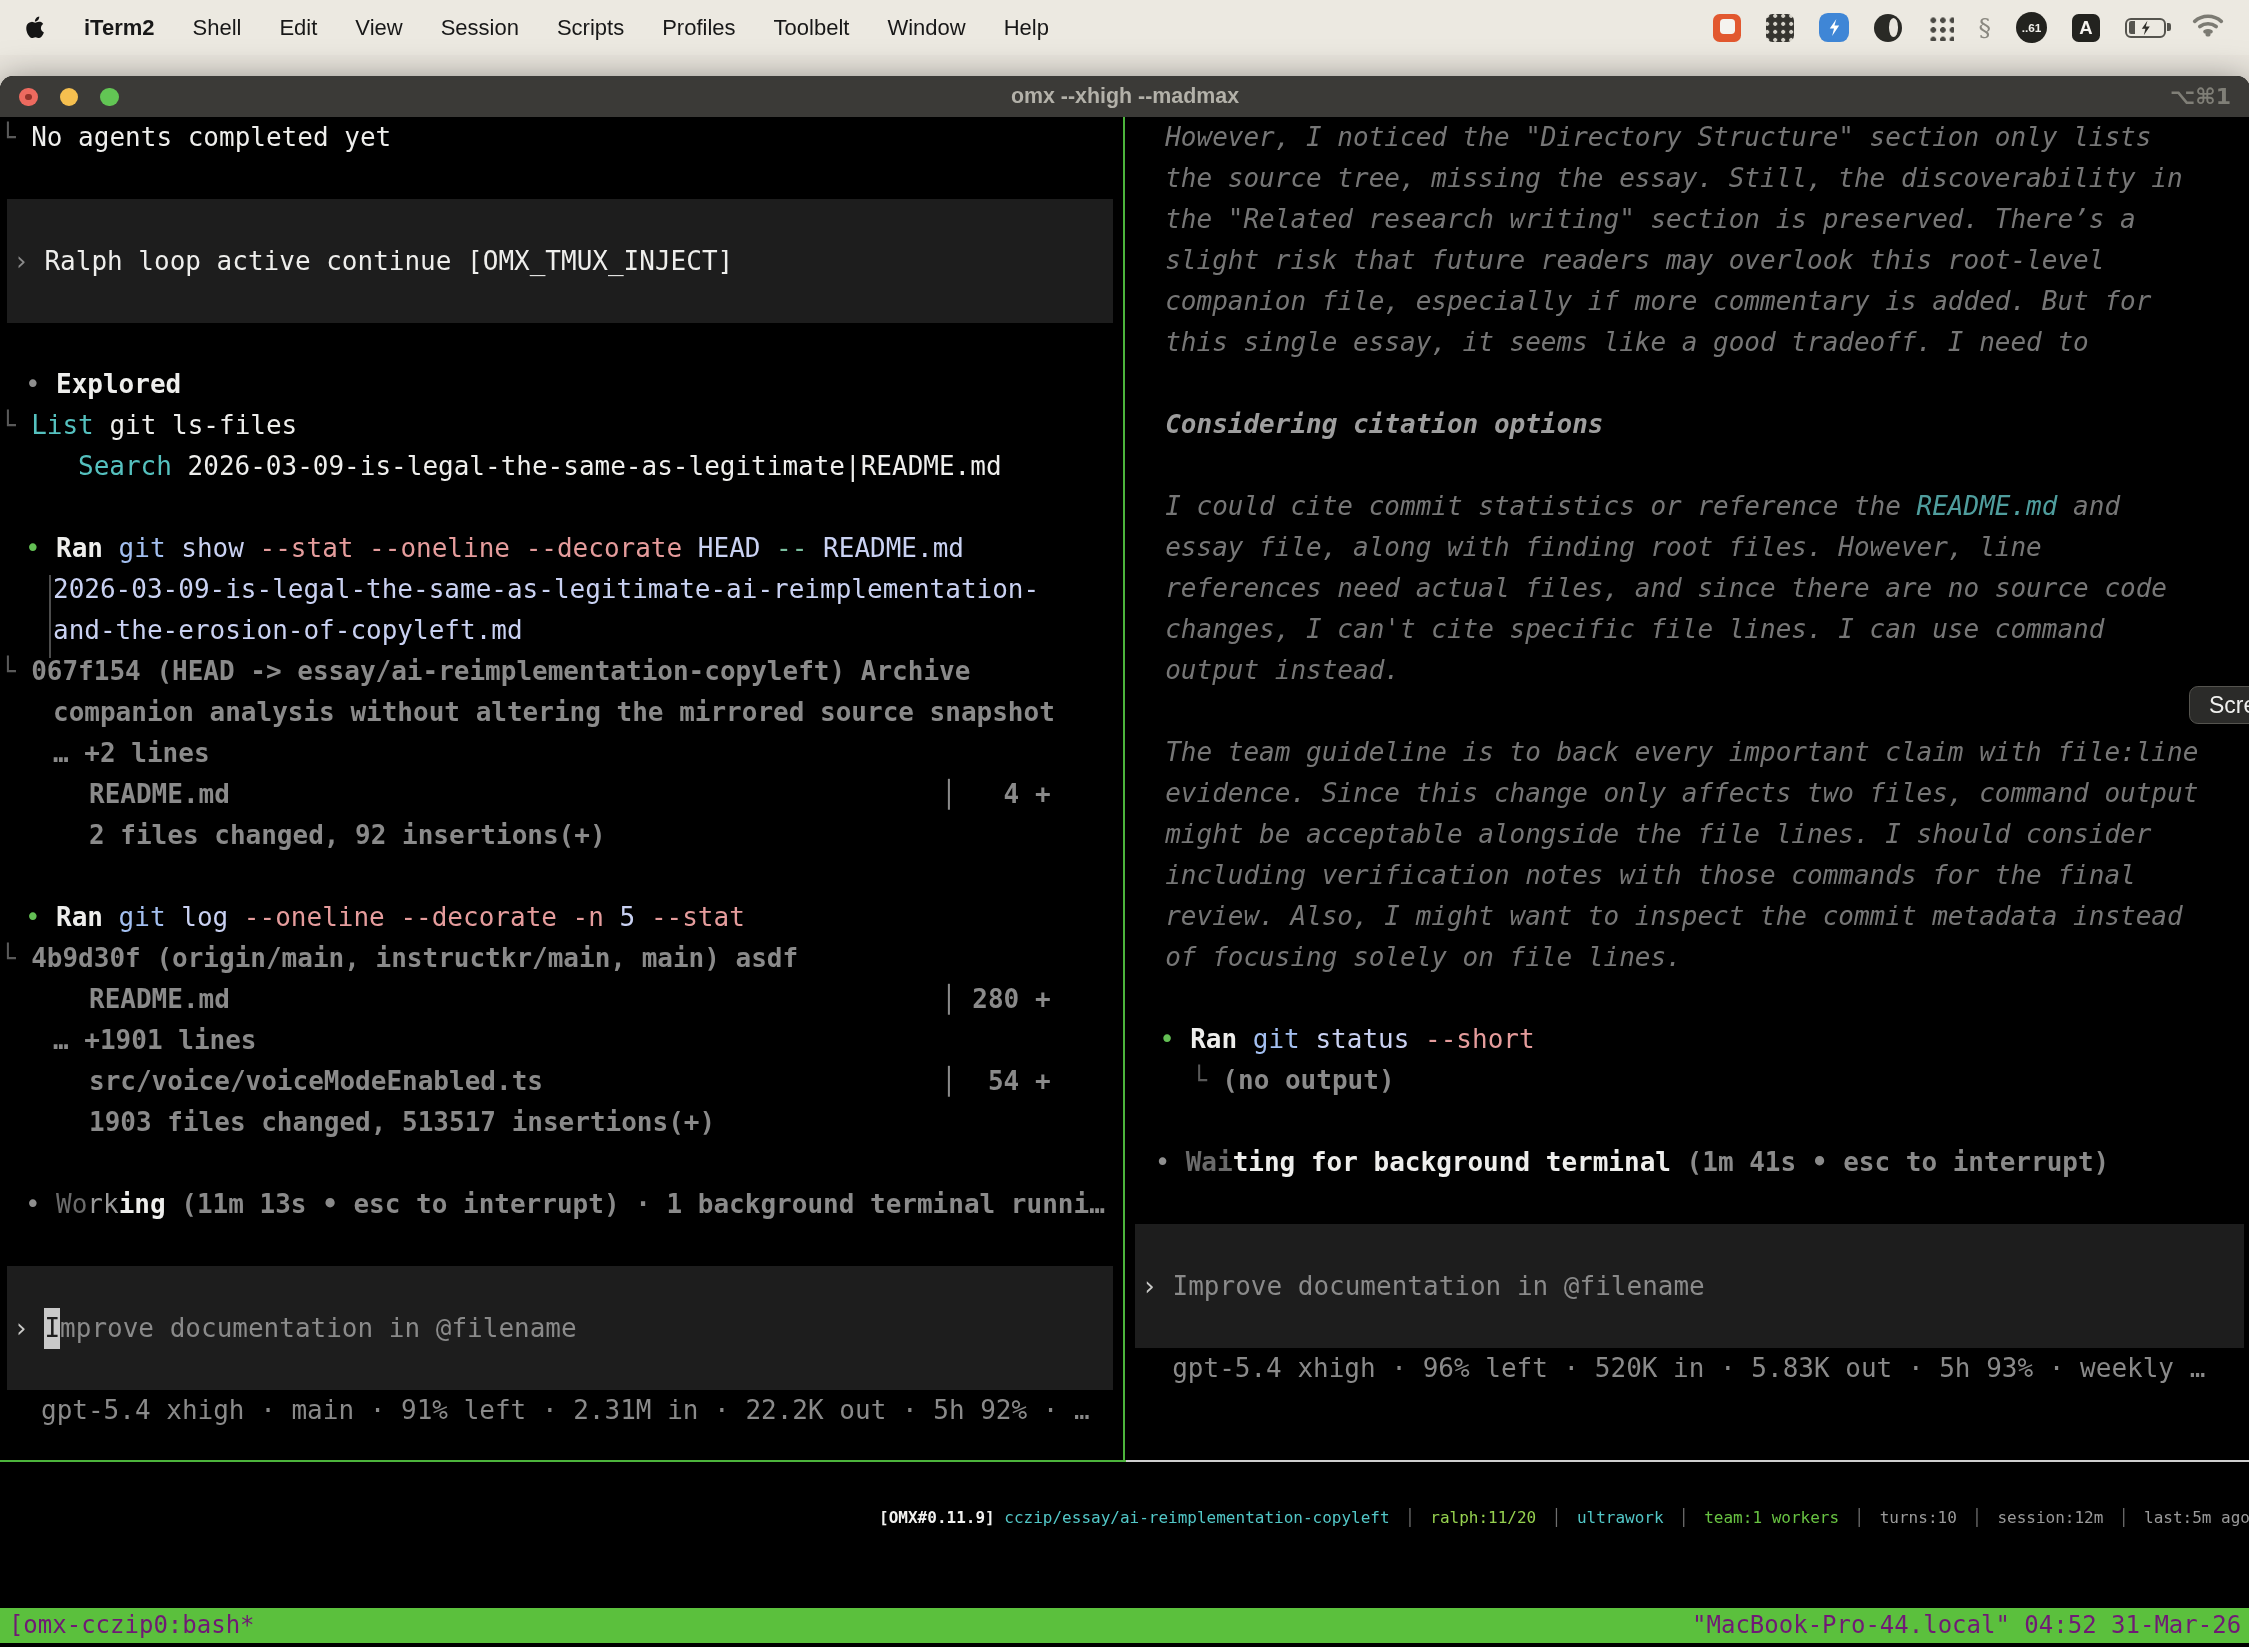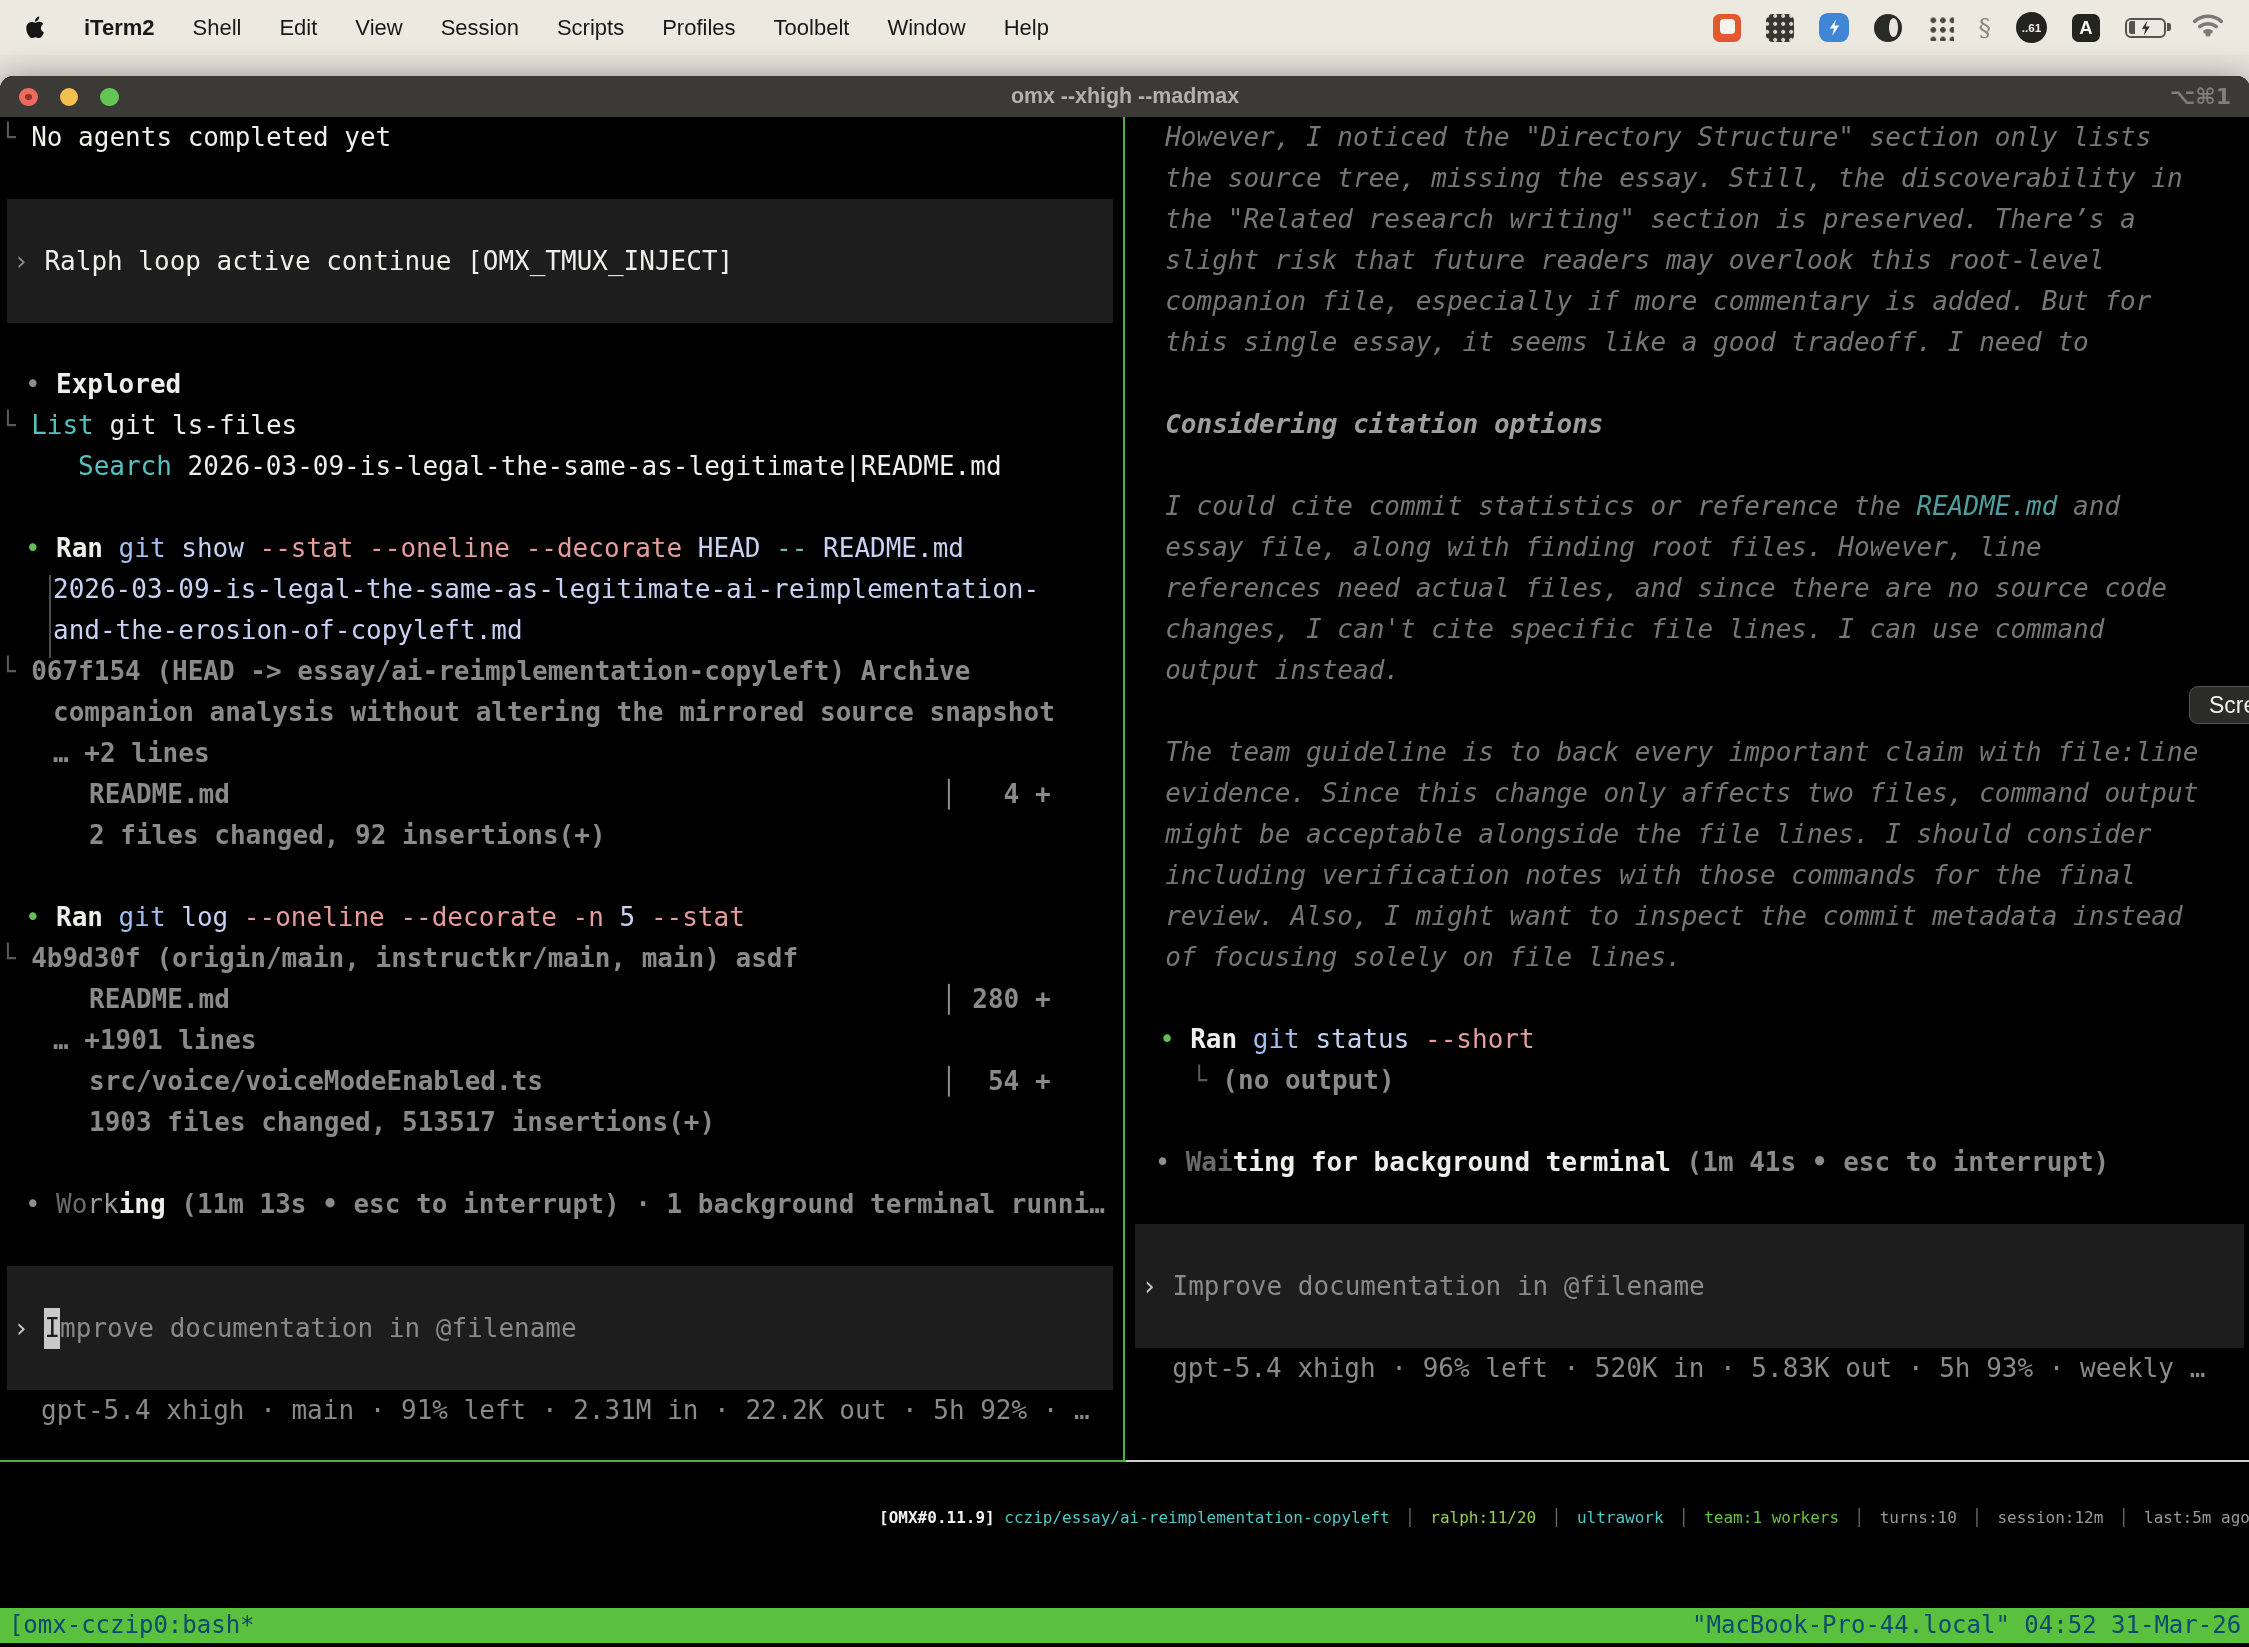--- a/index.html
+++ b/index.html
@@ -112,21 +112,21 @@
   .omx { height:146px; padding:35px 0 0 11.8px; white-space:pre; font-size:16px;text-align:right; }
   .omx .ver { color:#f2f2f0; font-weight:700; }
   .omx .path { color:#52c7c7; }
   .omx .sep { color:#6f6f6f; margin:0 15.5px; }
   .omx .ralph { color:#96d14f; }
   .omx .mode { color:#52c7c7; }
   .omx .team { color:#68c342; }
   .omx .dim { color:#9a9a9a; }
 
   .tmuxbar {
-    height:35px; background:#5bc03d; color:#0c4a6e; font-size:24px;
+    height:35px; background:#5bc03d; color:#701a75; font-size:24px;
     display:flex; align-items:center; justify-content:space-between; padding:0 8.9px;
     white-space:pre;
   }
 
   .tooltip {
     position:absolute; left:2189px; top:686px; width:103px; height:38px;
     background:#2b2b29; border:1.5px solid #55544f; border-radius:8.9px;
     color:#f0f0ee; font-family:"Liberation Sans",sans-serif; font-size:23px;
     display:flex; align-items:center; padding-left:19px; z-index:50;
   }

